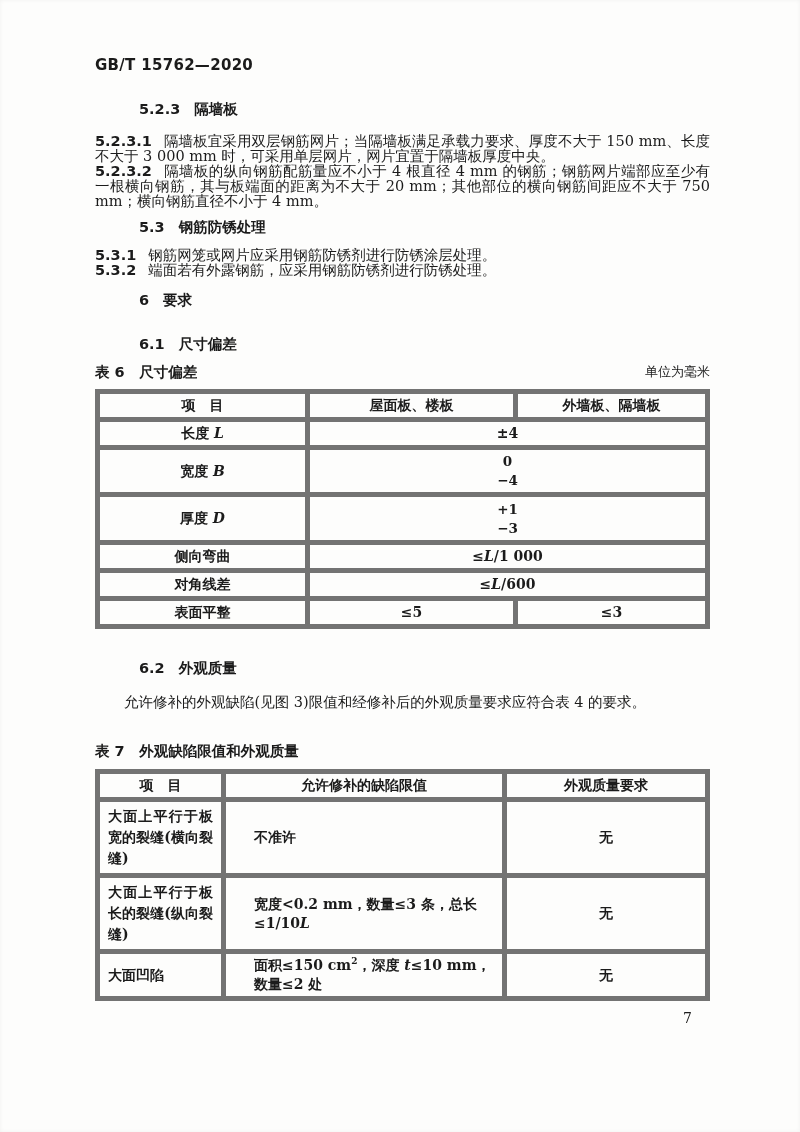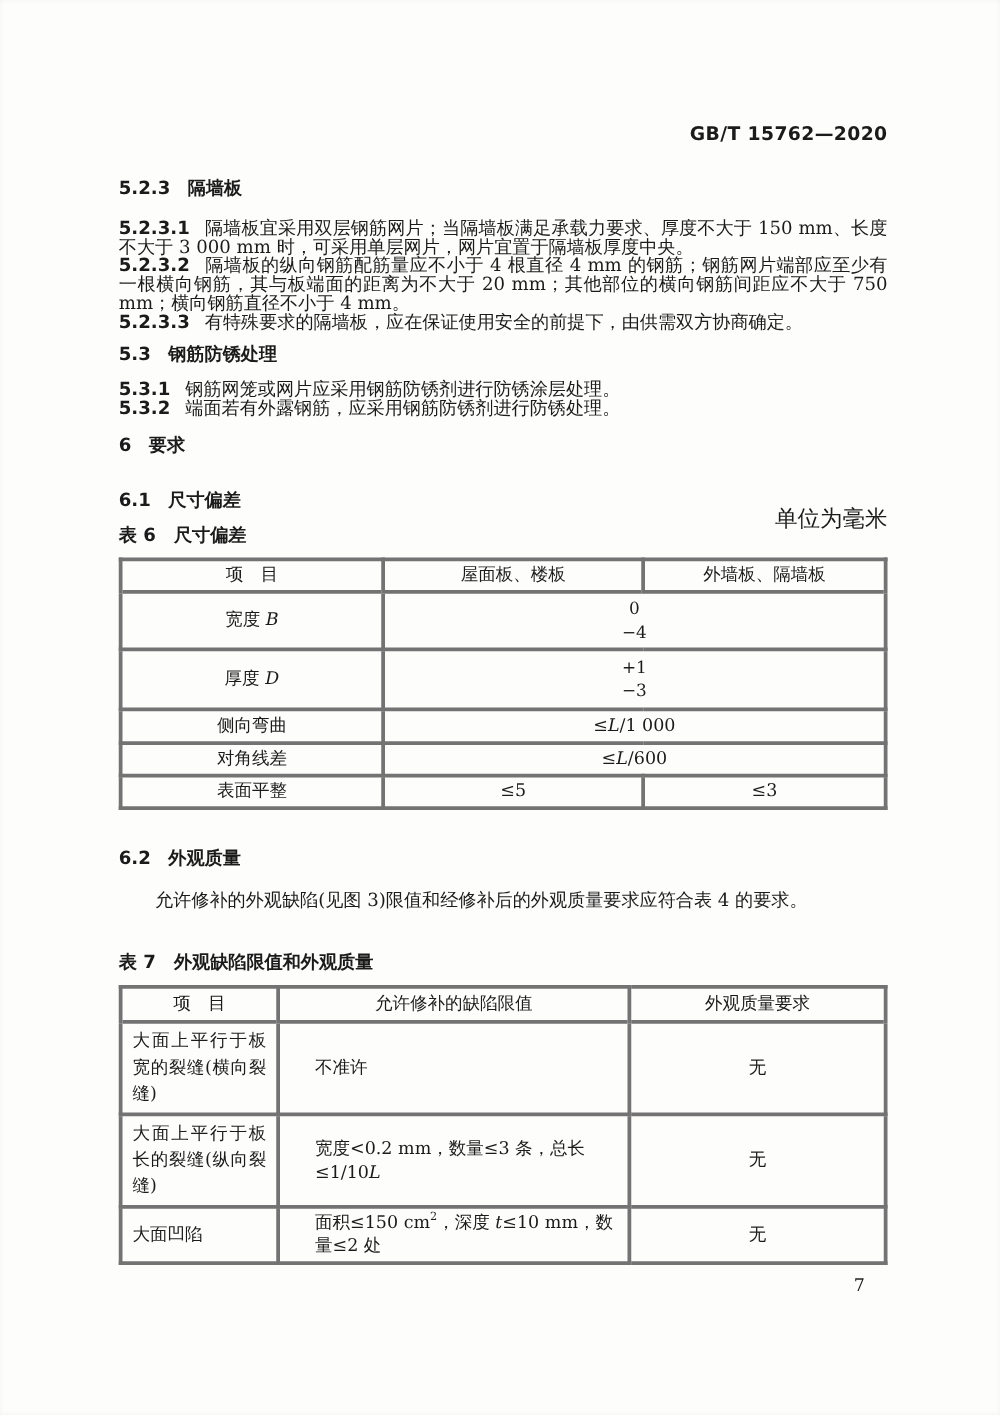--- a/index.html
+++ b/index.html
@@ -15,33 +15,34 @@
     overflow: hidden;
     box-shadow: inset 0 0 4px rgba(0,0,0,0.05);
   }
   .content {
     position: absolute;
     left: 95px;
     top: 0;
     width: 615px;
   }
   .doc-header {
-    padding-top: 99px;
-    text-align: right;
+    padding-top: 57px;
+    text-align: left;
     font-family: "DejaVu Sans", "Liberation Sans", sans-serif;
     font-weight: bold;
     font-size: 15px;
     line-height: 16px;
     letter-spacing: 0.3px;
   }
   .heading {
     font-family: "DejaVu Sans", "Liberation Sans", sans-serif;
     font-weight: bold;
     font-size: 14.5px;
     line-height: 18px;
+    margin-left: 44px;
   }
   .heading .clause-num { margin-right: 14px; }
   .h-523  { margin-top: 27px; }
   .h-53   { margin-top: 9px;  }
   .h-6    { margin-top: 13px; }
   .h-61   { margin-top: 26px; }
   .h-62   { margin-top: 30px; }
   .para {
     margin: 0;
     text-align: justify;
@@ -68,39 +69,40 @@
   }
   .caption-row.gap12 { margin-top: 28px; }
   .caption {
     font-family: "DejaVu Sans", "Liberation Sans", sans-serif;
     font-weight: bold;
     font-size: 14.5px;
   }
   .unit-note {
     position: absolute;
     right: 0;
-    bottom: 13px;
-    font-size: 18px;
+    bottom: 0;
+    font-size: 13px;
     font-weight: normal;
   }
   table.t {
     border-collapse: collapse;
     width: 615px;
     margin-top: 8px;
     font-size: 14px;
     color: #1b1b1b;
     table-layout: fixed;
   }
   table.t7 { margin-top: 9px; }
   table.t { border: 2px solid #262626; }
   table.t td {
-    border: 3px solid #737373;
+    border: 5px solid #737373;
     text-align: center;
     padding: 2px 8px;
     line-height: 19px;
+    font-weight: bold;
   }
   table.t tr.thead-row td { border-bottom: 1.5px solid #262626; }
   .c-val2 { white-space: pre-line; line-height: 16px; font-size: 13.5px; }
   .ivar { font-style: italic; font-family: "DejaVu Serif", "Liberation Serif", serif; }
   table.t7 td.c-item { text-align: justify; padding: 4px 8px; line-height: 21px; }
   table.t7 td.c-limit { text-align: left; padding-left: 28px; }
   sup.u { font-size: 9px; vertical-align: super; line-height: 0; }
   .page-num {
     margin-top: 8px;
     text-align: right;
@@ -120,23 +122,20 @@
     <div class="heading h-523">
       <span class="clause-num">5.2.3</span><span>隔墙板</span>
     </div>
 
     <p class="para first">
       <span class="clause-num">5.2.3.1</span><span>隔墙板宜采用双层钢筋网片；当隔墙板满足承载力要求、厚度不大于 150 mm、长度不大于 3 000 mm 时，可采用单层网片，网片宜置于隔墙板厚度中央。</span>
     </p>
     <p class="para">
       <span class="clause-num">5.2.3.2</span><span>隔墙板的纵向钢筋配筋量应不小于 4 根直径 4 mm 的钢筋；钢筋网片端部应至少有一根横向钢筋，其与板端面的距离为不大于 20 mm；其他部位的横向钢筋间距应不大于 750 mm；横向钢筋直径不小于 4 mm。</span>
     </p>
-    <p class="para">
-      <span class="clause-num">5.2.3.3</span><span>有特殊要求的隔墙板，应在保证使用安全的前提下，由供需双方协商确定。</span>
-    </p>
 
     <div class="heading h-53">
       <span class="clause-num">5.3</span><span>钢筋防锈处理</span>
     </div>
 
     <p class="para gap12">
       <span class="clause-num">5.3.1</span><span>钢筋网笼或网片应采用钢筋防锈剂进行防锈涂层处理。</span>
     </p>
     <p class="para">
       <span class="clause-num">5.3.2</span><span>端面若有外露钢筋，应采用钢筋防锈剂进行防锈处理。</span>
@@ -161,20 +160,24 @@
           <col style="width:210px">
           <col style="width:208px">
           <col>
         </colgroup>
       <tbody>
           <tr class="thead-row" style="height:26px">
         <td>项　目</td>
         <td>屋面板、楼板</td>
         <td>外墙板、隔墙板</td>
       </tr>
+      <tr style="height:27px">
+        <td><span>长度 </span><span class="ivar">L</span></td>
+        <td colspan="2">±4</td>
+      </tr>
       <tr style="height:46px">
         <td><span>宽度 </span><span class="ivar">B</span></td>
         <td colspan="2" class="c-val2">0
 −4</td>
       </tr>
       <tr style="height:48px">
         <td><span>厚度 </span><span class="ivar">D</span></td>
         <td colspan="2" class="c-val2">+1
 −3</td>
       </tr>

